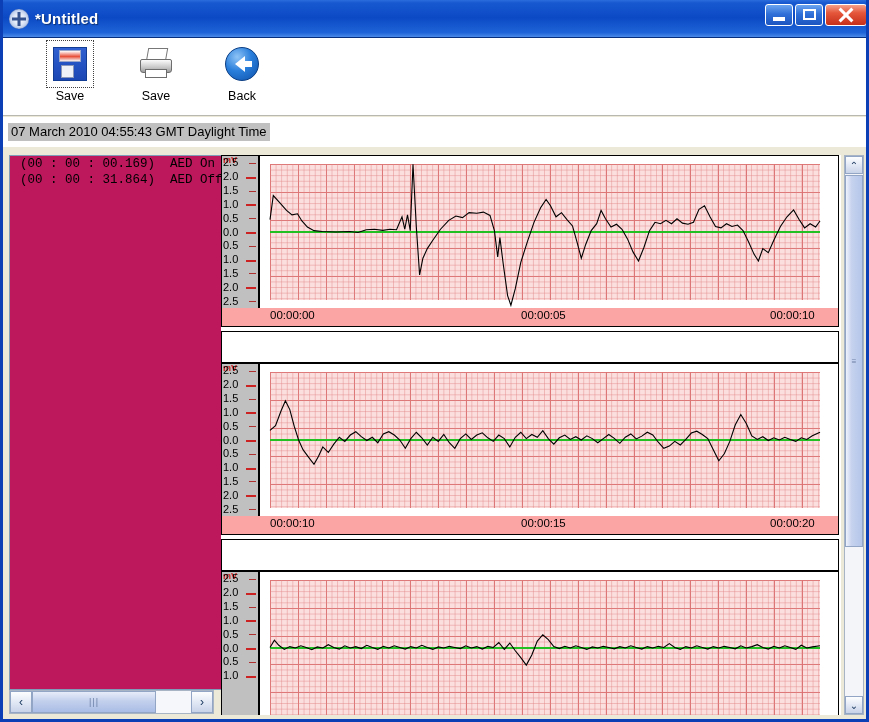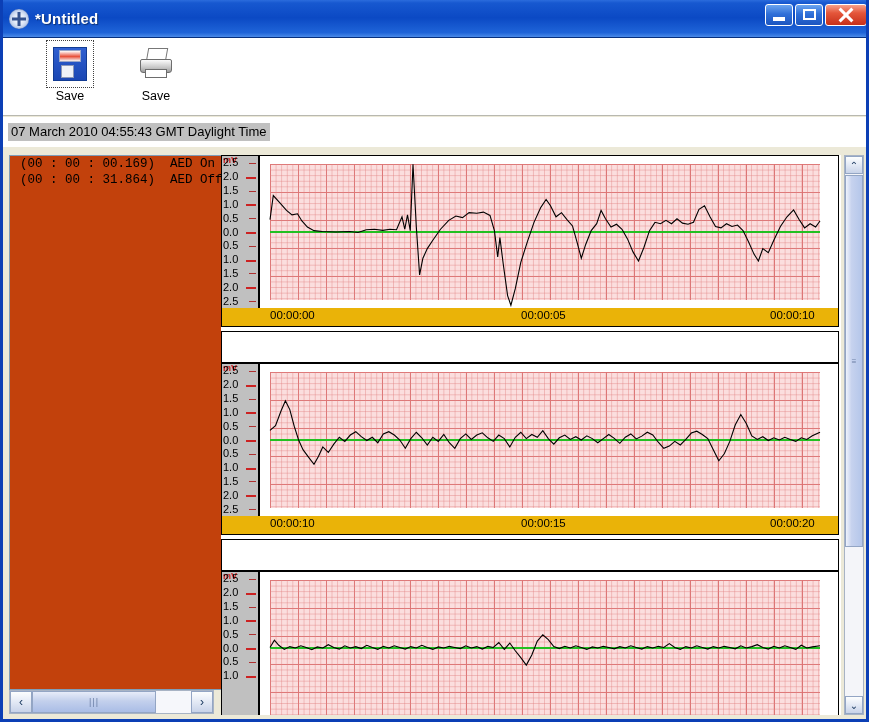--- a/index.html
+++ b/index.html
@@ -165,21 +165,21 @@
     background: #c0c0c0; color: #000000;
     font-size: 13px; padding: 1px 3px 2px 3px;
     margin-left: 5px; white-space: nowrap;
     font-family: "Liberation Sans", sans-serif;
   }
 
   
   .events-panel {
     position: absolute; left: 6px; top: 155px;
     width: 231px; height: 535px;
-    background: #c2410c;
+    background: #be185d;
     border: 1px solid #7f9db9;
     box-sizing: border-box;
     overflow: hidden;
   }
   .event-row {
     font-family: "Liberation Mono", monospace;
     font-size: 12.5px; color: #000000;
     padding: 1px 0 1px 10px; white-space: pre;
   }
   .events-scroll {
@@ -266,21 +266,21 @@
       linear-gradient(to bottom, rgba(214,96,96,.85) 1px, transparent 1px);
     background-size: 5.6px 5.6px, 5.6px 5.6px, 28px 28px, 28px 28px;
   }
   .baseline {
     position: absolute; left: 8px; right: 18px; height: 2px;
     background: #22c022;
   }
   .trace { position: absolute; left: 0; top: 0; width: 100%; height: 100%; }
   .trace polyline { fill: none; stroke: #000000; stroke-width: 1.1; }
   .time-axis {
-    position: relative; height: 18px; width: 100%; background: #eab308;
+    position: relative; height: 18px; width: 100%; background: #fca5a5;
   }
   .time-label {
     position: absolute; top: 1px; font-size: 11.5px; color: #000000;
     font-family: "Liberation Sans", sans-serif; white-space: nowrap;
   }
 
   
   .vscroll {
     position: absolute; left: 841px; top: 155px;
     width: 20px; height: 560px;
@@ -342,20 +342,26 @@
         <div class="ico-printer">
           <div class="p-paper"></div>
             <div class="p-body"></div>
             <div class="p-out"></div>
         </div>
       </div>
       <div class="tb-label">Save</div>
     </div>
 
 
+    <div class="tb-item">
+      <div class="tb-icon-box">
+        <div class="ico-back"></div>
+      </div>
+      <div class="tb-label">Back</div>
+    </div>
   </div>
 
   <div class="datebar">
     <span class="date-text">07 March 2010 04:55:43 GMT Daylight Time</span>
   </div>
 
   <div class="events-panel" id="events-panel">
       <div class="event-row">(00 : 00 : 00.169)  AED On</div>
       <div class="event-row">(00 : 00 : 31.864)  AED Off</div>
     </div>

